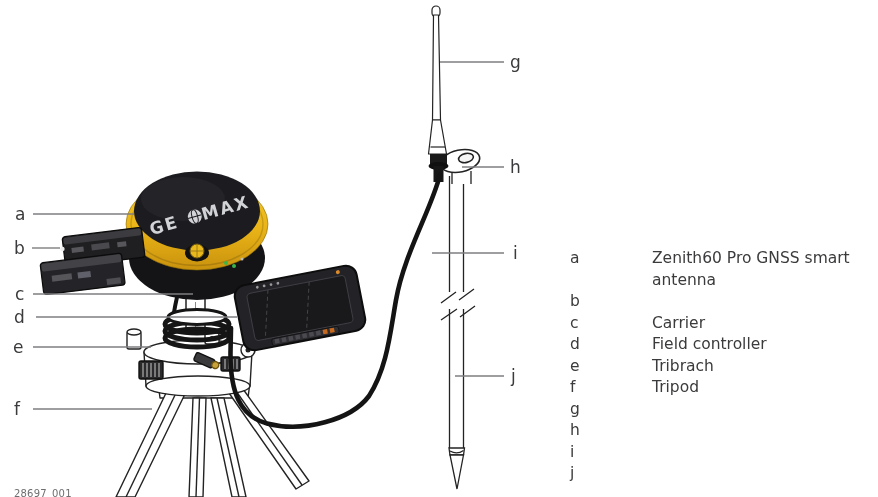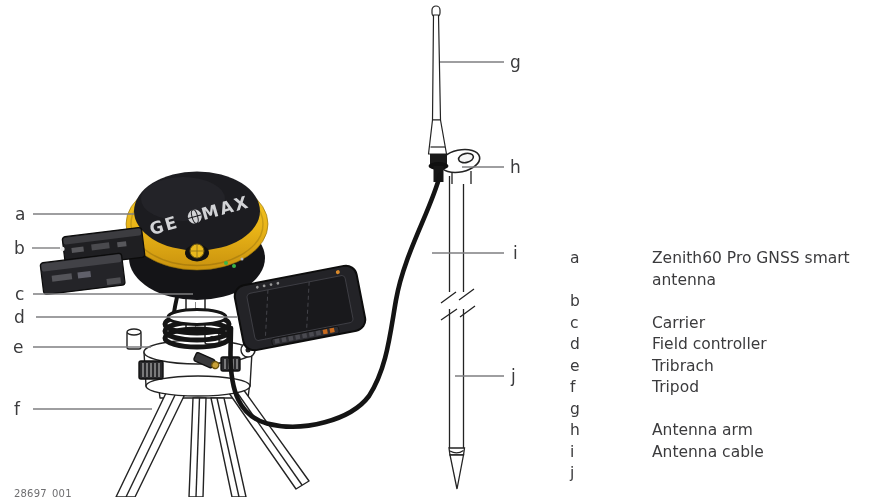--- a/index.html
+++ b/index.html
@@ -237,25 +237,23 @@
     </div>
     <div class="legend-row">
       <span class="legend-key">f</span>
       <span class="legend-label">Tripod</span>
     </div>
     <div class="legend-row">
       <span class="legend-key">g</span>
     </div>
     <div class="legend-row">
       <span class="legend-key">h</span>
-      <span class="legend-label">Antenna arm</span>
     </div>
     <div class="legend-row">
       <span class="legend-key">i</span>
-      <span class="legend-label">Antenna cable</span>
     </div>
     <div class="legend-row">
       <span class="legend-key">j</span>
     </div>
   </div>
 
   <span class="fig-num">28697_001</span>
 </div>
 
 </body></html>

